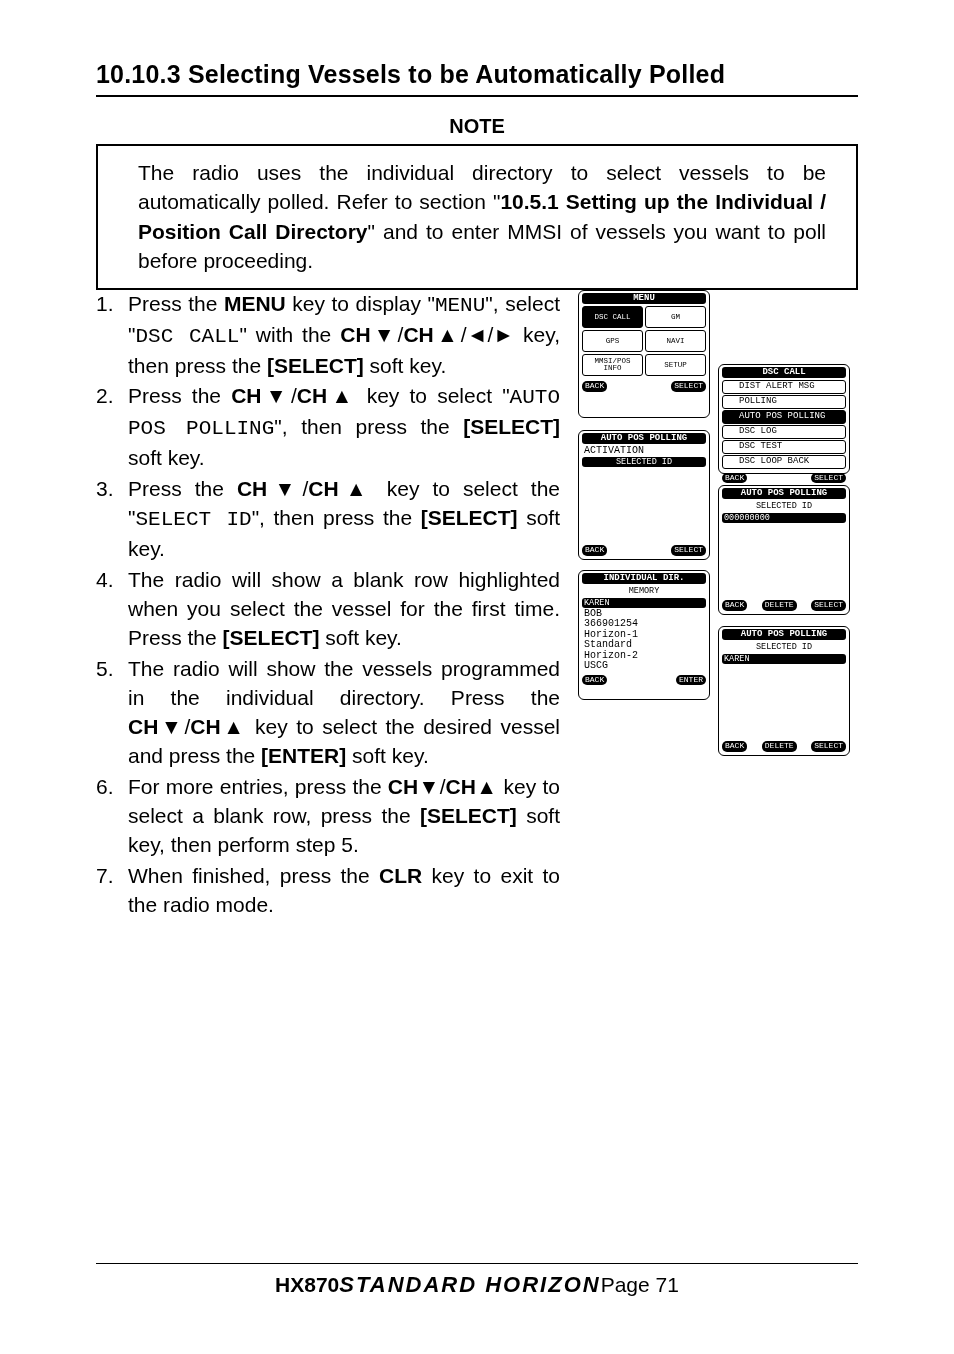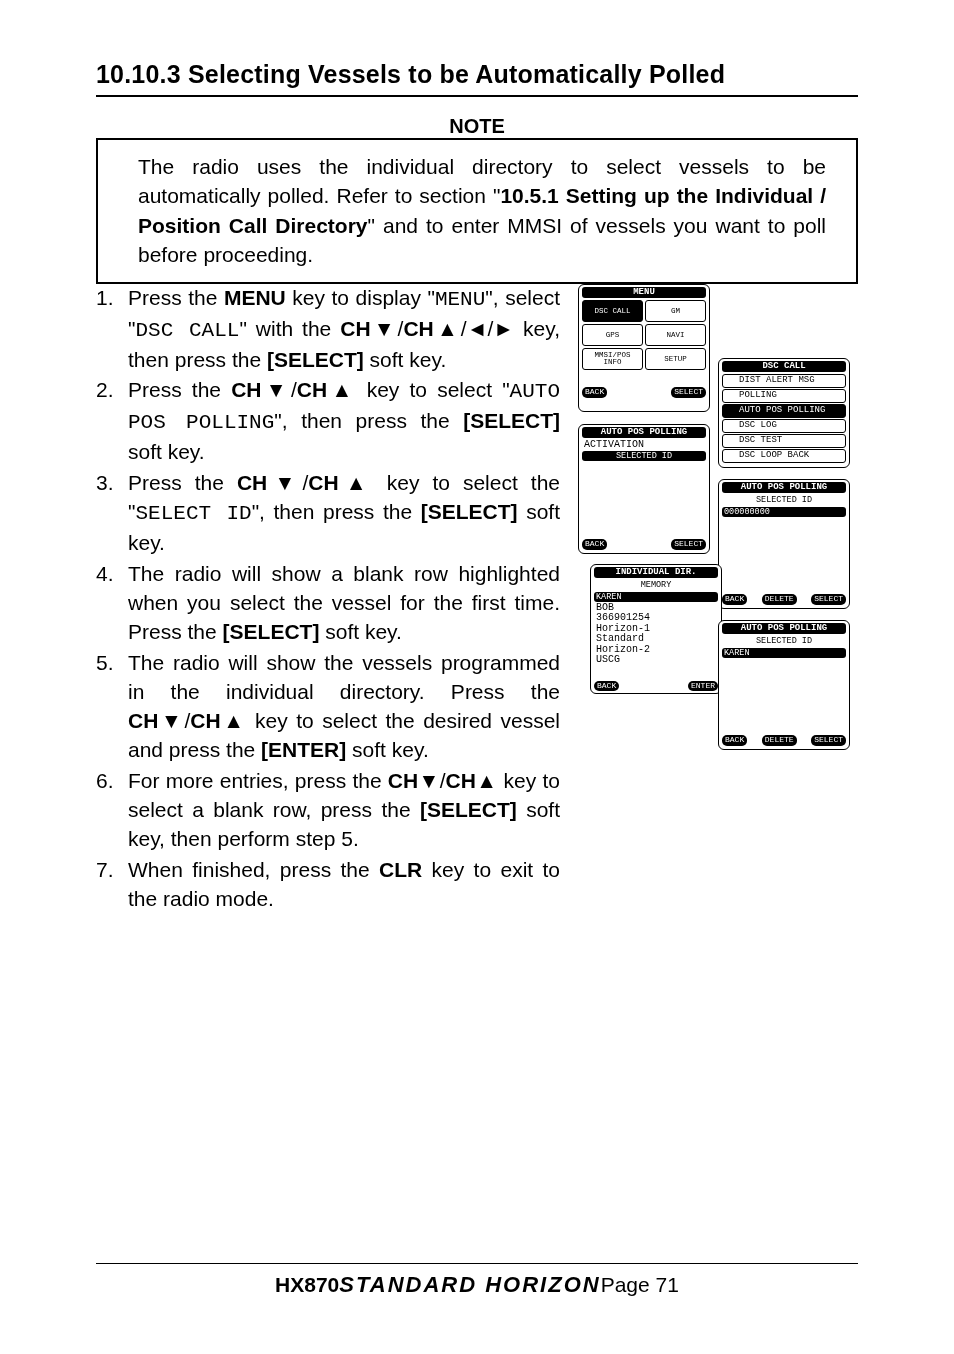--- a/index.html
+++ b/index.html
@@ -23,20 +23,21 @@
     font-weight: bold;
     border-bottom: 2px solid #000;
     padding-bottom: 6px;
     margin-bottom: 18px;
     letter-spacing: 0.2px;
   }
   .note-label {
     text-align: center;
     font-weight: bold;
     font-size: 20px;
+    margin-bottom: 6px;
   }
   .note-box {
     border: 2px solid #000;
     padding: 12px 30px 12px 40px;
     font-size: 21px;
     line-height: 1.4;
     text-align: justify;
   }
   .content-area {
     display: flex;
@@ -109,21 +110,21 @@
     color: #fff;
   }
   .screen .plainrow {
     font-size: 10px;
     line-height: 1.05;
     padding: 0 2px;
   }
   .screen .softkeys {
     display: flex;
     justify-content: space-between;
-    margin-top: 15px;
+    margin-top: 3px;
     gap:2px;
   }
   .screen .sk {
     background: #000;
     color: #fff;
     font-size: 8px;
     padding: 0 3px;
     border-radius: 5px;
     line-height:1.3;
   }
@@ -306,21 +307,21 @@
           <div class="subtitle2">SELECTED ID</div>
           <div class="subtitle" style="text-align:left;">000000000</div>
           <div class="spacer"></div>
           <div class="softkeys">
             <span class="sk">BACK</span>
             <span class="sk">DELETE</span>
             <span class="sk">SELECT</span>
           </div>
         </div>
 
-        <div class="screen" style="top:280px; left:12px; height:130px;">
+        <div class="screen" style="top:280px; left:0; height:130px;">
           <div class="title">INDIVIDUAL DIR.</div>
           <div class="subtitle2">MEMORY</div>
           <div class="subtitle" style="text-align:left;">KAREN</div>
           <div class="plainrow">BOB</div>
           <div class="plainrow">366901254</div>
           <div class="plainrow">Horizon-1</div>
           <div class="plainrow">Standard</div>
           <div class="plainrow">Horizon-2</div>
           <div class="plainrow">USCG</div>
           <div class="softkeys">

